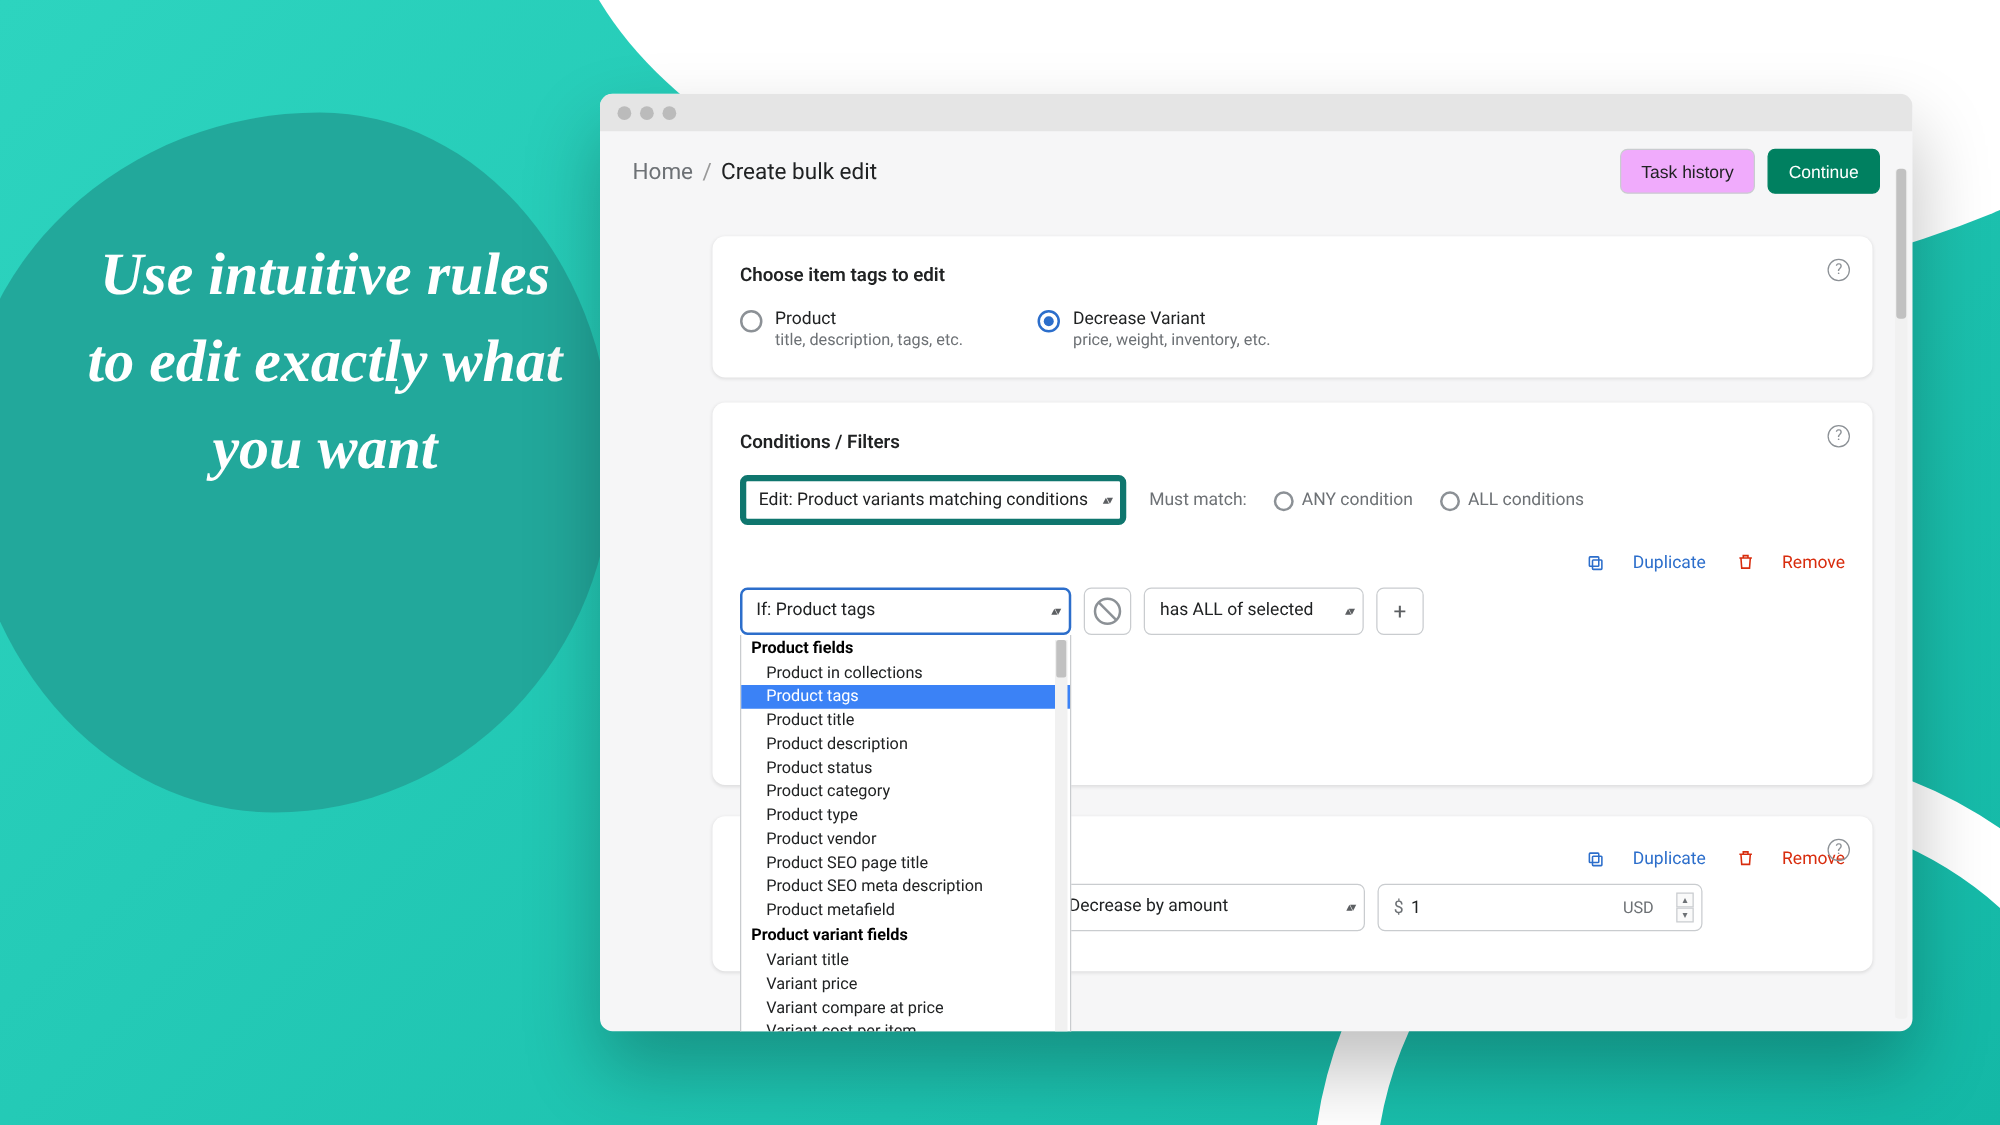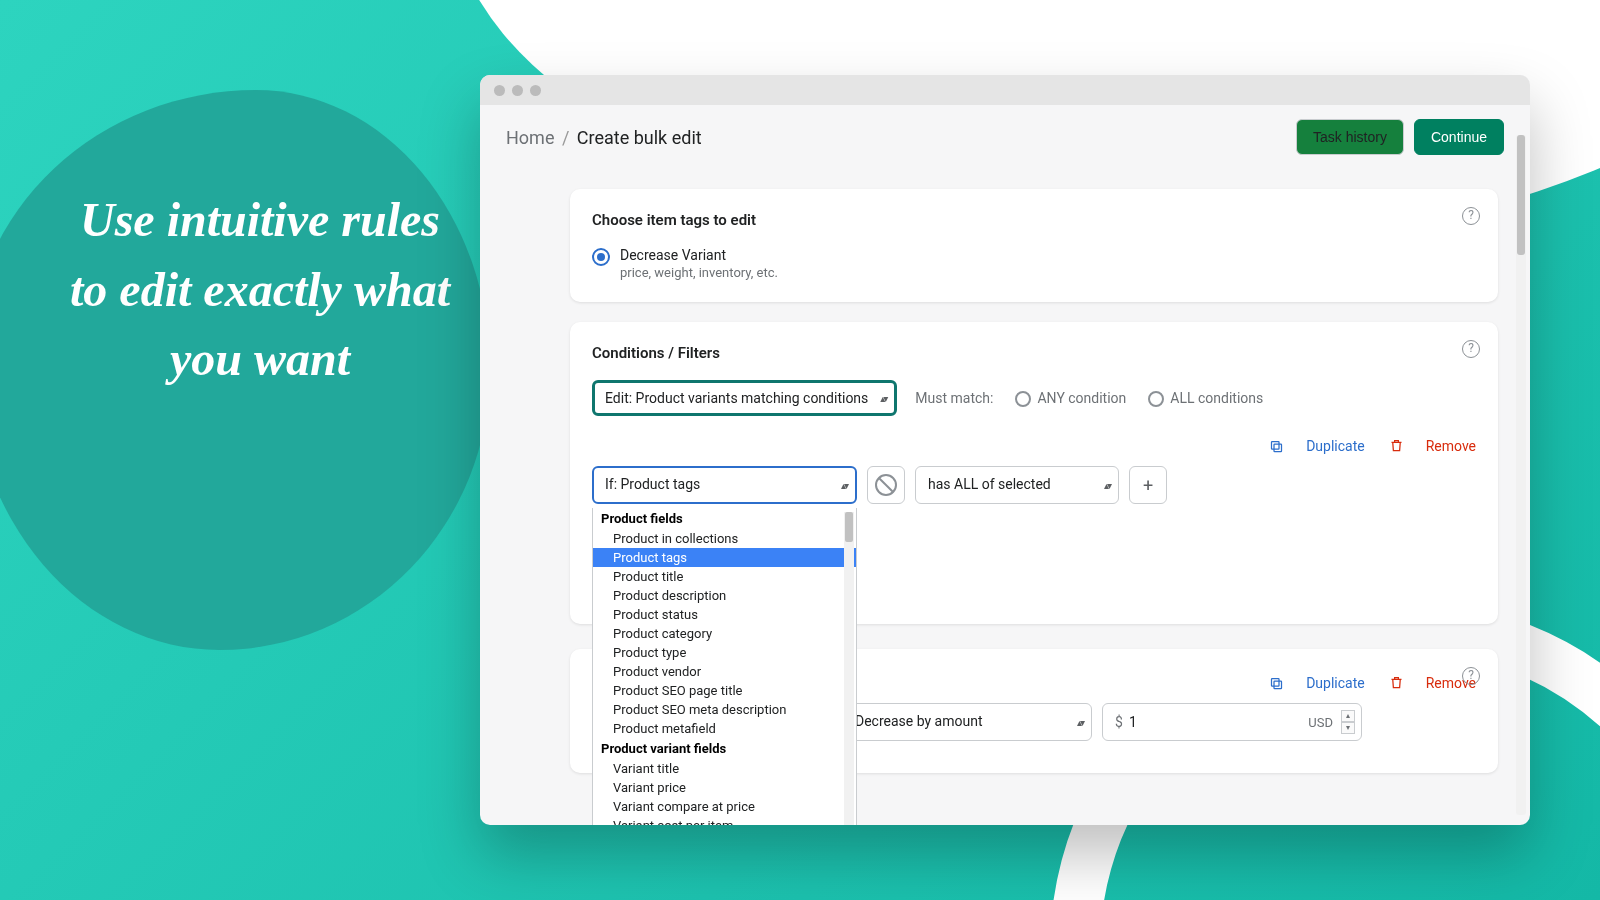--- a/index.html
+++ b/index.html
@@ -68,21 +68,21 @@
   .header-row {
     display: flex; align-items: center;
     padding: 14px 26px;
   }
   .breadcrumb { font-size: 18px; color: #6d7175; }
   .breadcrumb .sep { color: #999; margin: 0 3px; }
   .breadcrumb .current { color: #202223; }
   .spacer { flex: 1; }
   .btn {
     border-radius: 6px; padding: 9px 16px; font-size: 14px; cursor: pointer;
-    border: 1px solid #c9cccf; background: #15803d; color: #202223; font-weight: 500;
+    border: 1px solid #c9cccf; background: #f0abfc; color: #202223; font-weight: 500;
   }
   .btn + .btn { margin-left: 10px; }
   .btn-primary { background: #008060; border-color: #008060; color: #fff; }
   .content {
     padding: 0 32px 32px 90px;
   }
   .card {
     background: #fff;
     border-radius: 10px;
     box-shadow: 0 1px 3px rgba(0,0,0,.1);
@@ -106,21 +106,21 @@
   .radio.checked { border-color: #2c6ecb; }
   .radio.checked::after {
     content: ""; position: absolute; inset: 3px;
     background: #2c6ecb; border-radius: 50%;
   }
   .radio-item .texts .label { font-size: 14px; color: #202223; }
   .radio-item .texts .sub { font-size: 13px; color: #6d7175; margin-top: 2px; }
   
   .cond-top-row { display: flex; align-items: center; gap: 18px; font-size: 14px; color: #6d7175; margin-bottom: 22px;}
   .select-like {
-    border: 3px solid #0f766e; border-radius: 6px; padding: 7px 26px 7px 10px;
+    border: 5px solid #0f766e; border-radius: 6px; padding: 7px 26px 7px 10px;
     font-size: 14px; color: #202223; position: relative; background: #fff;
   }
   .caret-ud {
     position: absolute; right: 8px; top: 50%; transform: translateY(-50%);
     font-size: 10px; color: #5c5f62; letter-spacing: -2px;
   }
   .inline-radio { display: inline-flex; align-items: center; gap: 6px; margin-left: 4px; }
   .inline-radio .radio { width: 16px; height: 16px; }
   .actions-row { display: flex; justify-content: flex-end; gap: 24px; font-size: 14px; margin-bottom: 12px;}
   .link-dup { color: #2c6ecb; display: inline-flex; align-items: center; gap: 22px; }
@@ -129,21 +129,21 @@
   .filter-row {
     display: flex; gap: 10px; align-items: center;
     margin-bottom: 10px;
   }
   .field {
     border: 1px solid #c9cccf; border-radius: 6px; padding: 9px 28px 9px 12px;
     font-size: 14px; color: #202223; position: relative; background: #fff; height: 38px;
   }
   .field.focus { border: 2px solid #2c6ecb; padding: 8px 27px 8px 11px; }
   .field-if { width: 265px; }
-  .field-op { width: 204px; }
+  .field-op { width: 176px; }
   .field-val { width: 225px; }
   .sq-btn {
     width: 38px; height: 38px; border: 1px solid #c9cccf; border-radius: 6px;
     display: flex; align-items: center; justify-content: center;
     font-size: 18px; color: #5c5f62; background: #fff;
   }
   .prohibit { position: relative; }
   .prohibit::before {
     content:""; width:18px; height:18px; border:2px solid #8c9196; border-radius:50%;
     position:absolute;
@@ -174,21 +174,21 @@
     content:""; position:absolute; top:0; left:1px; right:1px; height:30px;
     background:#c1c1c1; border-radius:2px;
   }
   
   .card.bottom { margin-top: 25px; }
   .field-edit-op { width: 250px; color:#202223; }
   .field-curr { width: 260px; display:flex; align-items:center; gap:6px; padding-right:50px;}
   .field-curr .dollar { color:#6d7175; }
   .currency-unit {
     position:absolute; right:6px; top:50%; transform:translateY(-50%);
-    display:flex; align-items:center; gap:2px; font-size:13px; color:#6d7175;
+    display:flex; align-items:center; gap:12px; font-size:13px; color:#6d7175;
   }
   .spinner { display:flex; flex-direction:column; margin-left:6px;}
   .spinner div { width:14px; height:12px; border:1px solid #c9cccf; font-size:8px;
     text-align:center; line-height:10px; background:#fafafa;}
   .main-scroll {
     position: absolute; right: 4px; top: 60px; bottom: 10px;
     width: 10px; background: #f1f1f1; border-radius: 3px;
   }
   .main-scroll::before {
     content:""; position:absolute; top:0; left:1px; right:1px; height:120px;
@@ -221,20 +221,27 @@
     <button class="btn">Task history</button>
     <button class="btn btn-primary">Continue</button>
   </div>
 
   <div class="content">
 
     <div class="card">
       <div class="help-icon">?</div>
       <div class="card-title">Choose item tags to edit</div>
       <div class="radio-row">
+        <div class="radio-item">
+          <div class="radio"></div>
+          <div class="texts">
+            <div class="label">Product</div>
+            <div class="sub">title, description, tags, etc.</div>
+          </div>
+        </div>
         <div class="radio-item">
           <div class="radio checked"></div>
           <div class="texts">
             <div class="label">Decrease Variant</div>
             <div class="sub">price, weight, inventory, etc.</div>
           </div>
         </div>
       </div>
     </div>
 

